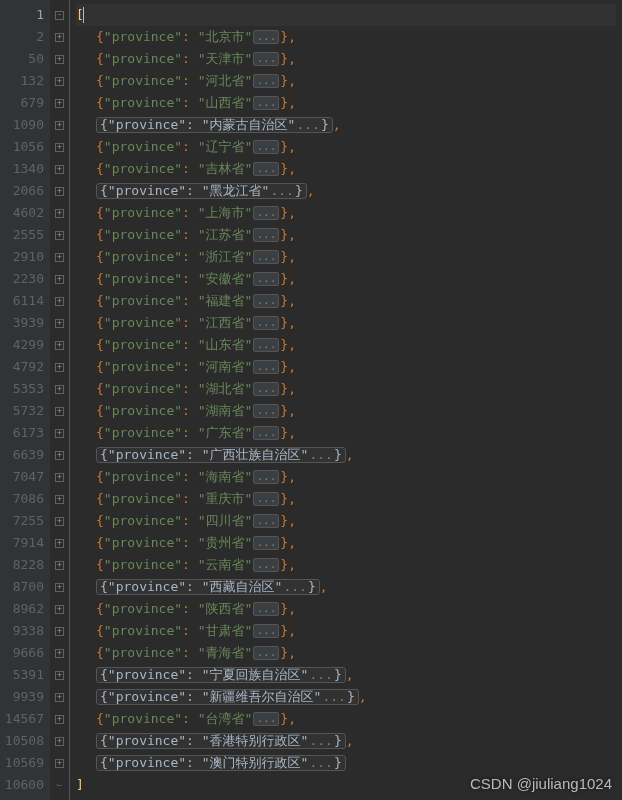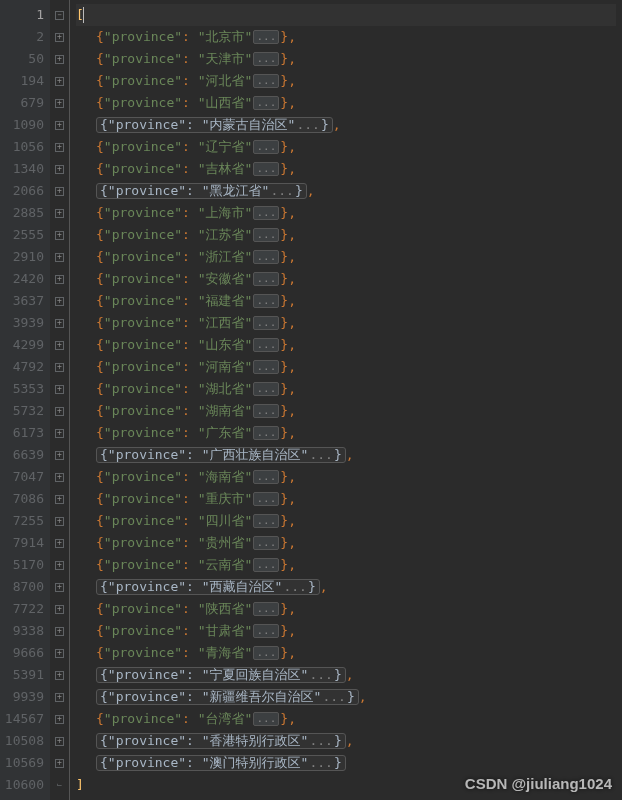--- a/index.html
+++ b/index.html
@@ -134,64 +134,63 @@
     }
     .watermark {
       position: absolute;
       right: 10px;
       bottom: 8px;
       color: #d0d0d0;
       font-family: sans-serif;
       font-size: 15px;
       opacity: 0.85;
       text-shadow: 0 0 4px rgba(0,0,0,.8);
-      font-weight: bold;
     }
     .caret {
       display: inline-block;
       width: 1px;
       height: 16px;
       background: #bbb;
       vertical-align: middle;
       margin-left: -1px;
     }
   </style>
 </head>
 <body>
 
 <div class="editor">
   <div class="gutter" id="gutter">
       <span class="line-num active">1</span>
       <span class="line-num">2</span>
       <span class="line-num">50</span>
-      <span class="line-num">194</span>
+      <span class="line-num">132</span>
       <span class="line-num">679</span>
       <span class="line-num">1090</span>
       <span class="line-num">1056</span>
       <span class="line-num">1340</span>
       <span class="line-num">2066</span>
-      <span class="line-num">2885</span>
+      <span class="line-num">4602</span>
       <span class="line-num">2555</span>
       <span class="line-num">2910</span>
-      <span class="line-num">2420</span>
-      <span class="line-num">3637</span>
+      <span class="line-num">2230</span>
+      <span class="line-num">6114</span>
       <span class="line-num">3939</span>
       <span class="line-num">4299</span>
       <span class="line-num">4792</span>
       <span class="line-num">5353</span>
       <span class="line-num">5732</span>
       <span class="line-num">6173</span>
       <span class="line-num">6639</span>
       <span class="line-num">7047</span>
       <span class="line-num">7086</span>
       <span class="line-num">7255</span>
       <span class="line-num">7914</span>
-      <span class="line-num">5170</span>
+      <span class="line-num">8228</span>
       <span class="line-num">8700</span>
-      <span class="line-num">7722</span>
+      <span class="line-num">8962</span>
       <span class="line-num">9338</span>
       <span class="line-num">9666</span>
       <span class="line-num">5391</span>
       <span class="line-num">9939</span>
       <span class="line-num">14567</span>
       <span class="line-num">10508</span>
       <span class="line-num">10569</span>
       <span class="line-num">10600</span>
     </div>
   <div class="fold-col" id="foldcol">

